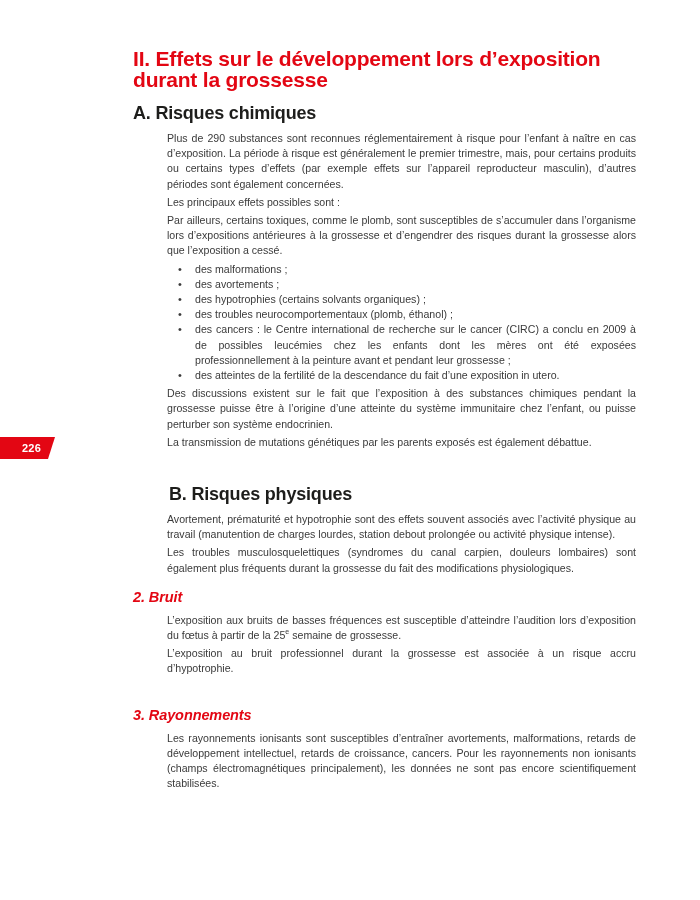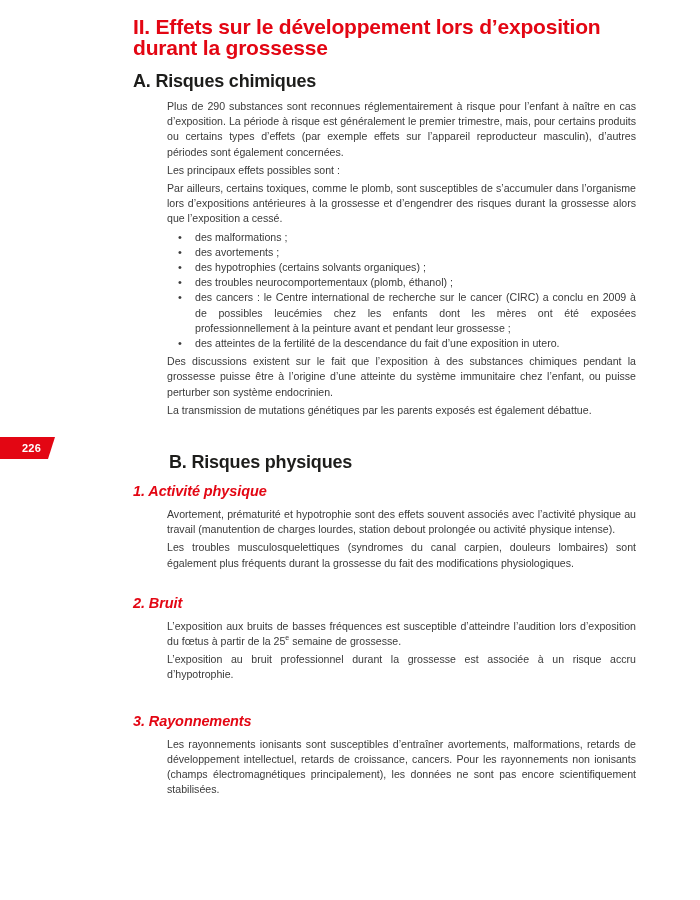--- a/index.html
+++ b/index.html
@@ -27,21 +27,21 @@
     border-bottom: 1px solid #3f3f3f;
   }
   .running-header-text {
     font-size: 9.5px;
     line-height: 11px;
     color: #3a3a3a;
     letter-spacing: 0.1px;
   }
   
   .main-title {
-    margin: 16px 0 0 0;
+    margin: 48px 0 0 0;
     color: #e30613;
     font-size: 21px;
     line-height: 21px;
     font-weight: bold;
     letter-spacing: -0.2px;
   }
   .main-title .title-line { display: block; }
   
   .section-heading {
     margin: 13px 0 0 0;
@@ -55,21 +55,21 @@
   
   .sub-heading {
     margin: 11px 0 0 0;
     color: #e30613;
     font-size: 14.5px;
     line-height: 16px;
     font-weight: bold;
     font-style: italic;
     letter-spacing: -0.1px;
   }
-  .sub-heading.gap-md { margin-top: 24px; }
+  .sub-heading.gap-md { margin-top: 13px; }
   .sub-heading.gap-lg { margin-top: 30px; }
   
   .body-block {
     margin-top: 8px;
     padding-left: 34px; 
     font-size: 10.6px;
     line-height: 15.2px;
     color: #3a3a3a;
   }
   .body-block p {
@@ -155,21 +155,20 @@
         <li>des troubles neurocomportementaux (plomb, éthanol) ;</li>
         <li>des cancers : le Centre international de recherche sur le cancer (CIRC) a conclu en 2009 à de possibles leucémies chez les enfants dont les mères ont été exposées professionnellement à la peinture avant et pendant leur grossesse ;</li>
         <li>des atteintes de la fertilité de la descendance du fait d’une exposition in utero.</li>
       </ul>
       <p>Des discussions existent sur le fait que l’exposition à des substances chimiques pendant la grossesse puisse être à l’origine d’une atteinte du système immunitaire chez l’enfant, ou puisse perturber son système endocrinien.</p>
       <p>La transmission de mutations génétiques par les parents exposés est également débattue.</p>
     </div>
 
     <h2 class="section-heading b">B. Risques physiques</h2>
 
-    <h3 class="sub-heading">1. Activité physique</h3>
     <div class="body-block">
       <p>Avortement, prématurité et hypotrophie sont des effets souvent associés avec l’activité physique au travail (manutention de charges lourdes, station debout prolongée ou activité physique intense).</p>
       <p>Les troubles musculosquelettiques (syndromes du canal carpien, douleurs lombaires) sont également plus fréquents durant la grossesse du fait des modifications physiologiques.</p>
     </div>
 
     <h3 class="sub-heading gap-md">2. Bruit</h3>
     <div class="body-block">
       <p><span>L’exposition aux bruits de basses fréquences est susceptible d’atteindre l’audition lors d’exposition du fœtus à partir de la 25</span><sup class="ord">e</sup><span> semaine de grossesse.</span></p>
       <p>L’exposition au bruit professionnel durant la grossesse est associée à un risque accru d’hypotrophie.</p>
     </div>

